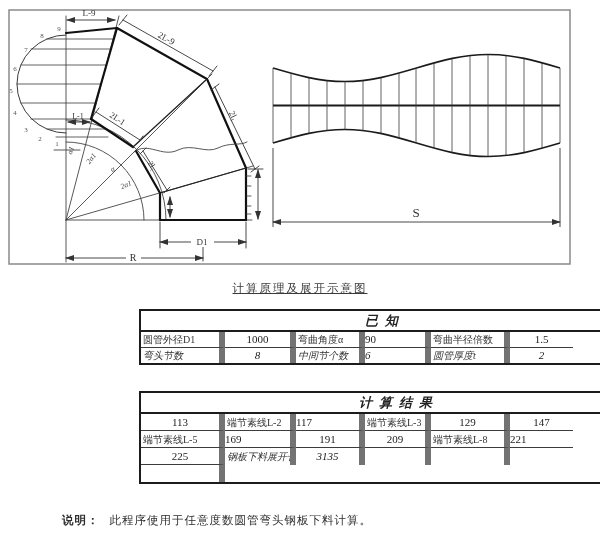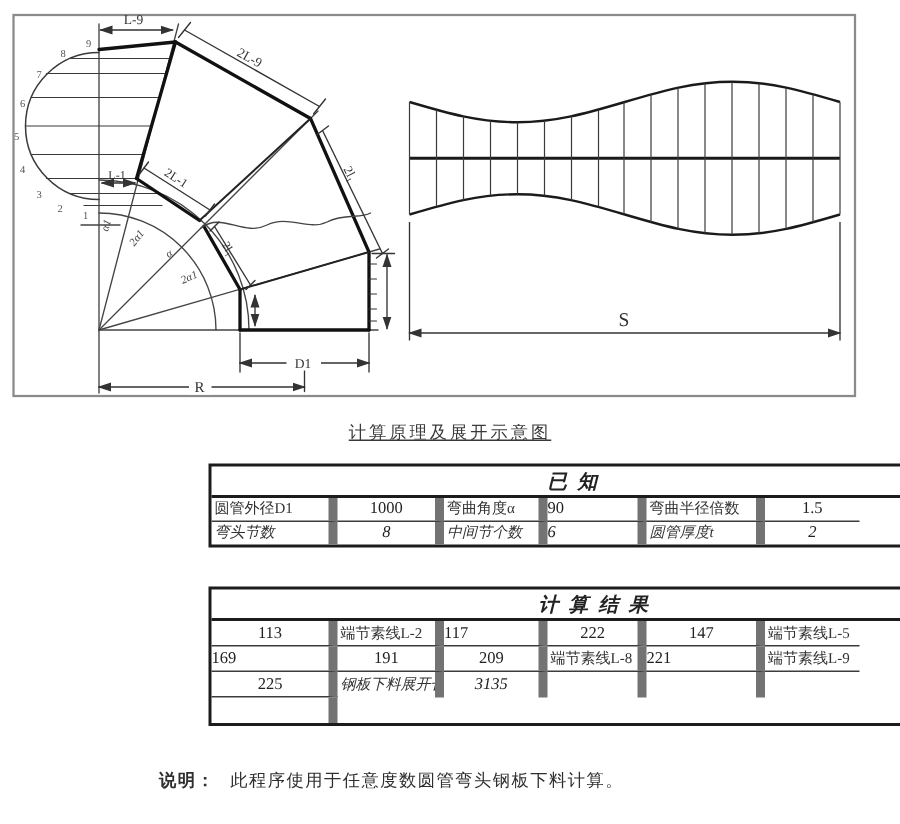--- a/index.html
+++ b/index.html
@@ -20,21 +20,21 @@
                 overflow:hidden;white-space:nowrap;box-sizing:border-box;}
   .tbl-grid>div:nth-child(6n){border-right:none;}
   .tbl-grid>div:nth-last-child(-n+6){border-bottom:none;font-style:italic;}
   .t1 .tbl-grid>div{height:15.5px;line-height:15.5px;}
   .t2 .tbl-grid>div{height:17px;line-height:17px;}
   .lbl{font-size:10px;padding-left:2px;text-align:left;color:#333;}
   .num{font-size:11px;text-align:center;color:#222;}
   .numr{font-size:11px;text-align:left;padding-right:1px;color:#222;}
 
   .note{position:absolute;left:62px;top:513px;font-size:11.5px;color:#2e2e2e;}
-  .note b{letter-spacing:1px;margin-left:44px;}
+  .note b{letter-spacing:1px;}
   .note span{margin-left:10px;letter-spacing:1px;margin-top:12px;}
 </style>
 </head>
 <body>
 
 <div class="page">
 
   <svg width="600" height="272" viewBox="0 0 600 272" style="position:absolute;left:0;top:0;">
     <defs>
       <marker id="arr" markerWidth="9" markerHeight="8" refX="8" refY="4" orient="auto-start-reverse" markerUnits="userSpaceOnUse">
@@ -214,31 +214,31 @@
       <div class="num">2</div>
     </div>
   </div>
 
   <div class="tbl t2" style="top:391px;">
     <div class="tbl-title">计算结果</div>
     <div class="tbl-grid">
       <div class="num">113</div>
       <div class="lbl">端节素线L-2</div>
       <div class="numr">117</div>
-      <div class="num">222</div>
+      <div class="lbl">端节素线L-3</div>
+      <div class="num">129</div>
 
       <div class="num">147</div>
       <div class="lbl">端节素线L-5</div>
       <div class="numr">169</div>
       <div class="num">191</div>
 
       <div class="num">209</div>
       <div class="lbl">端节素线L-8</div>
       <div class="numr">221</div>
-      <div class="lbl">端节素线L-9</div>
       <div class="num">225</div>
 
       <div class="lbl">钢板下料展开长s</div>
       <div class="num">3135</div>
       <div class="lbl"></div>
       <div class="numr"></div>
       <div class="lbl"></div>
       <div class="num"></div>
     </div>
   </div>

